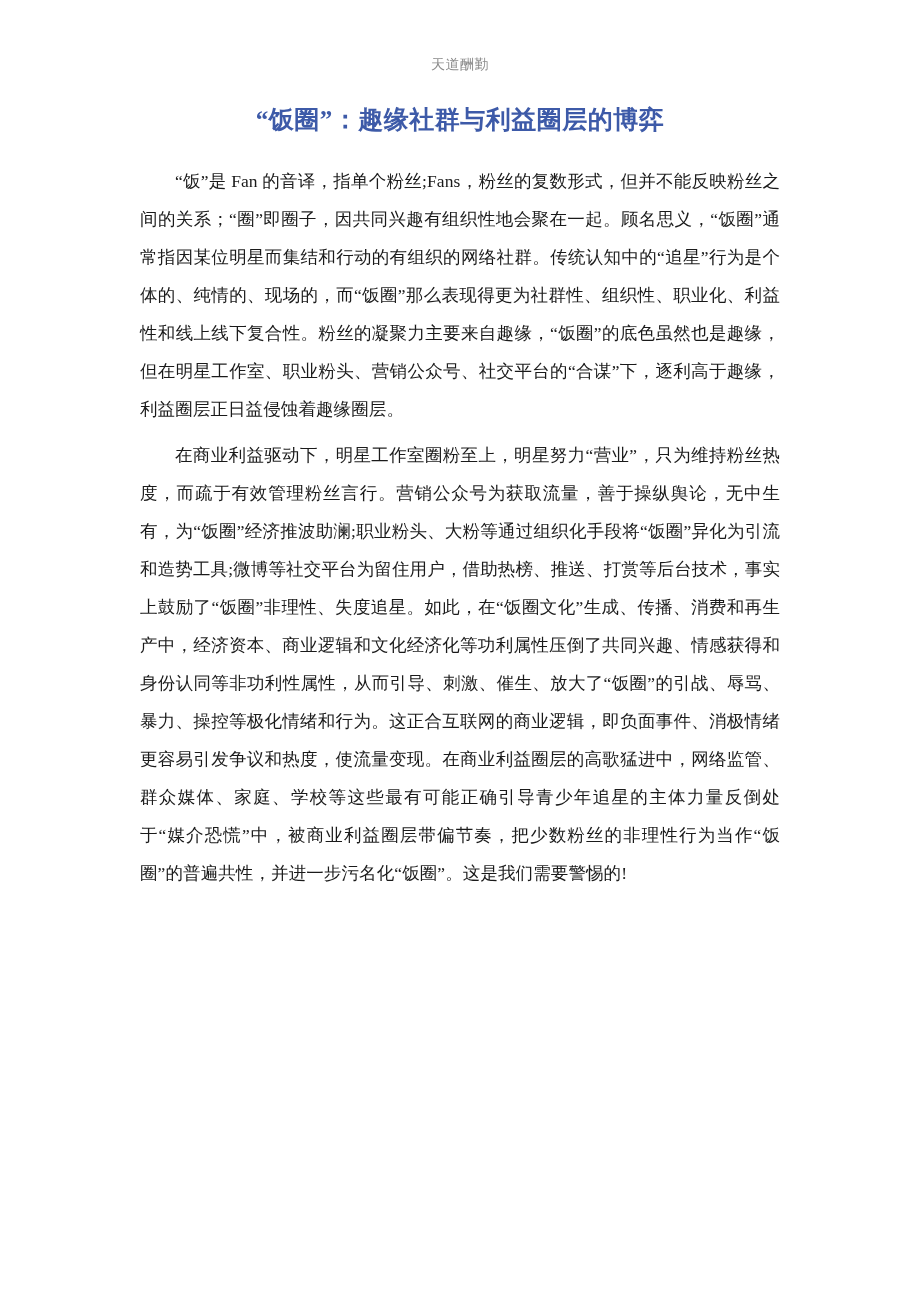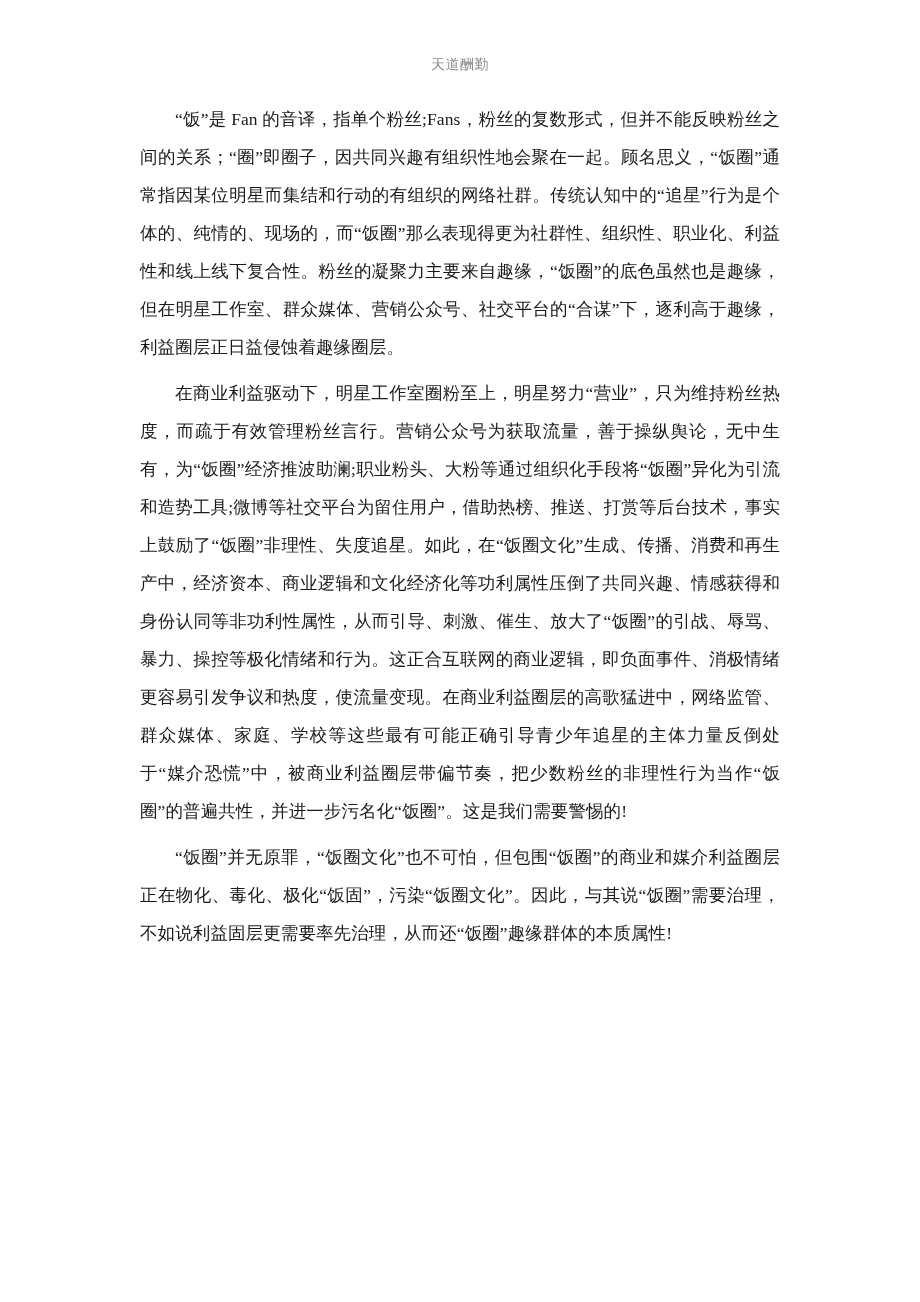--- a/index.html
+++ b/index.html
@@ -64,22 +64,22 @@
 </style>
 </head>
 <body>
 
 <div class="page">
 
   <div class="page-header">天道酬勤</div>
 
   <div class="doc-body">
 
+    <h1 class="doc-title">“饭圈”：趣缘社群与利益圈层的博弈</h1>
 
-    <p class="para">“饭”是 Fan 的音译，指单个粉丝;Fans，粉丝的复数形式，但并不能反映粉丝之间的关系；“圈”即圈子，因共同兴趣有组织性地会聚在一起。顾名思义，“饭圈”通常指因某位明星而集结和行动的有组织的网络社群。传统认知中的“追星”行为是个体的、纯情的、现场的，而“饭圈”那么表现得更为社群性、组织性、职业化、利益性和线上线下复合性。粉丝的凝聚力主要来自趣缘，“饭圈”的底色虽然也是趣缘，但在明星工作室、群众媒体、营销公众号、社交平台的“合谋”下，逐利高于趣缘，利益圈层正日益侵蚀着趣缘圈层。</p>
+    <p class="para">“饭”是 Fan 的音译，指单个粉丝;Fans，粉丝的复数形式，但并不能反映粉丝之间的关系；“圈”即圈子，因共同兴趣有组织性地会聚在一起。顾名思义，“饭圈”通常指因某位明星而集结和行动的有组织的网络社群。传统认知中的“追星”行为是个体的、纯情的、现场的，而“饭圈”那么表现得更为社群性、组织性、职业化、利益性和线上线下复合性。粉丝的凝聚力主要来自趣缘，“饭圈”的底色虽然也是趣缘，但在明星工作室、职业粉头、营销公众号、社交平台的“合谋”下，逐利高于趣缘，利益圈层正日益侵蚀着趣缘圈层。</p>
 
     <p class="para">在商业利益驱动下，明星工作室圈粉至上，明星努力“营业”，只为维持粉丝热度，而疏于有效管理粉丝言行。营销公众号为获取流量，善于操纵舆论，无中生有，为“饭圈”经济推波助澜;职业粉头、大粉等通过组织化手段将“饭圈”异化为引流和造势工具;微博等社交平台为留住用户，借助热榜、推送、打赏等后台技术，事实上鼓励了“饭圈”非理性、失度追星。如此，在“饭圈文化”生成、传播、消费和再生产中，经济资本、商业逻辑和文化经济化等功利属性压倒了共同兴趣、情感获得和身份认同等非功利性属性，从而引导、刺激、催生、放大了“饭圈”的引战、辱骂、暴力、操控等极化情绪和行为。这正合互联网的商业逻辑，即负面事件、消极情绪更容易引发争议和热度，使流量变现。在商业利益圈层的高歌猛进中，网络监管、群众媒体、家庭、学校等这些最有可能正确引导青少年追星的主体力量反倒处于“媒介恐慌”中，被商业利益圈层带偏节奏，把少数粉丝的非理性行为当作“饭圈”的普遍共性，并进一步污名化“饭圈”。这是我们需要警惕的!</p>
 
 
-    <p class="para">“饭圈”并无原罪，“饭圈文化”也不可怕，但包围“饭圈”的商业和媒介利益圈层正在物化、毒化、极化“饭固”，污染“饭圈文化”。因此，与其说“饭圈”需要治理，不如说利益固层更需要率先治理，从而还“饭圈”趣缘群体的本质属性!</p>
 
   </div>
 </div>
 
 </body></html>

